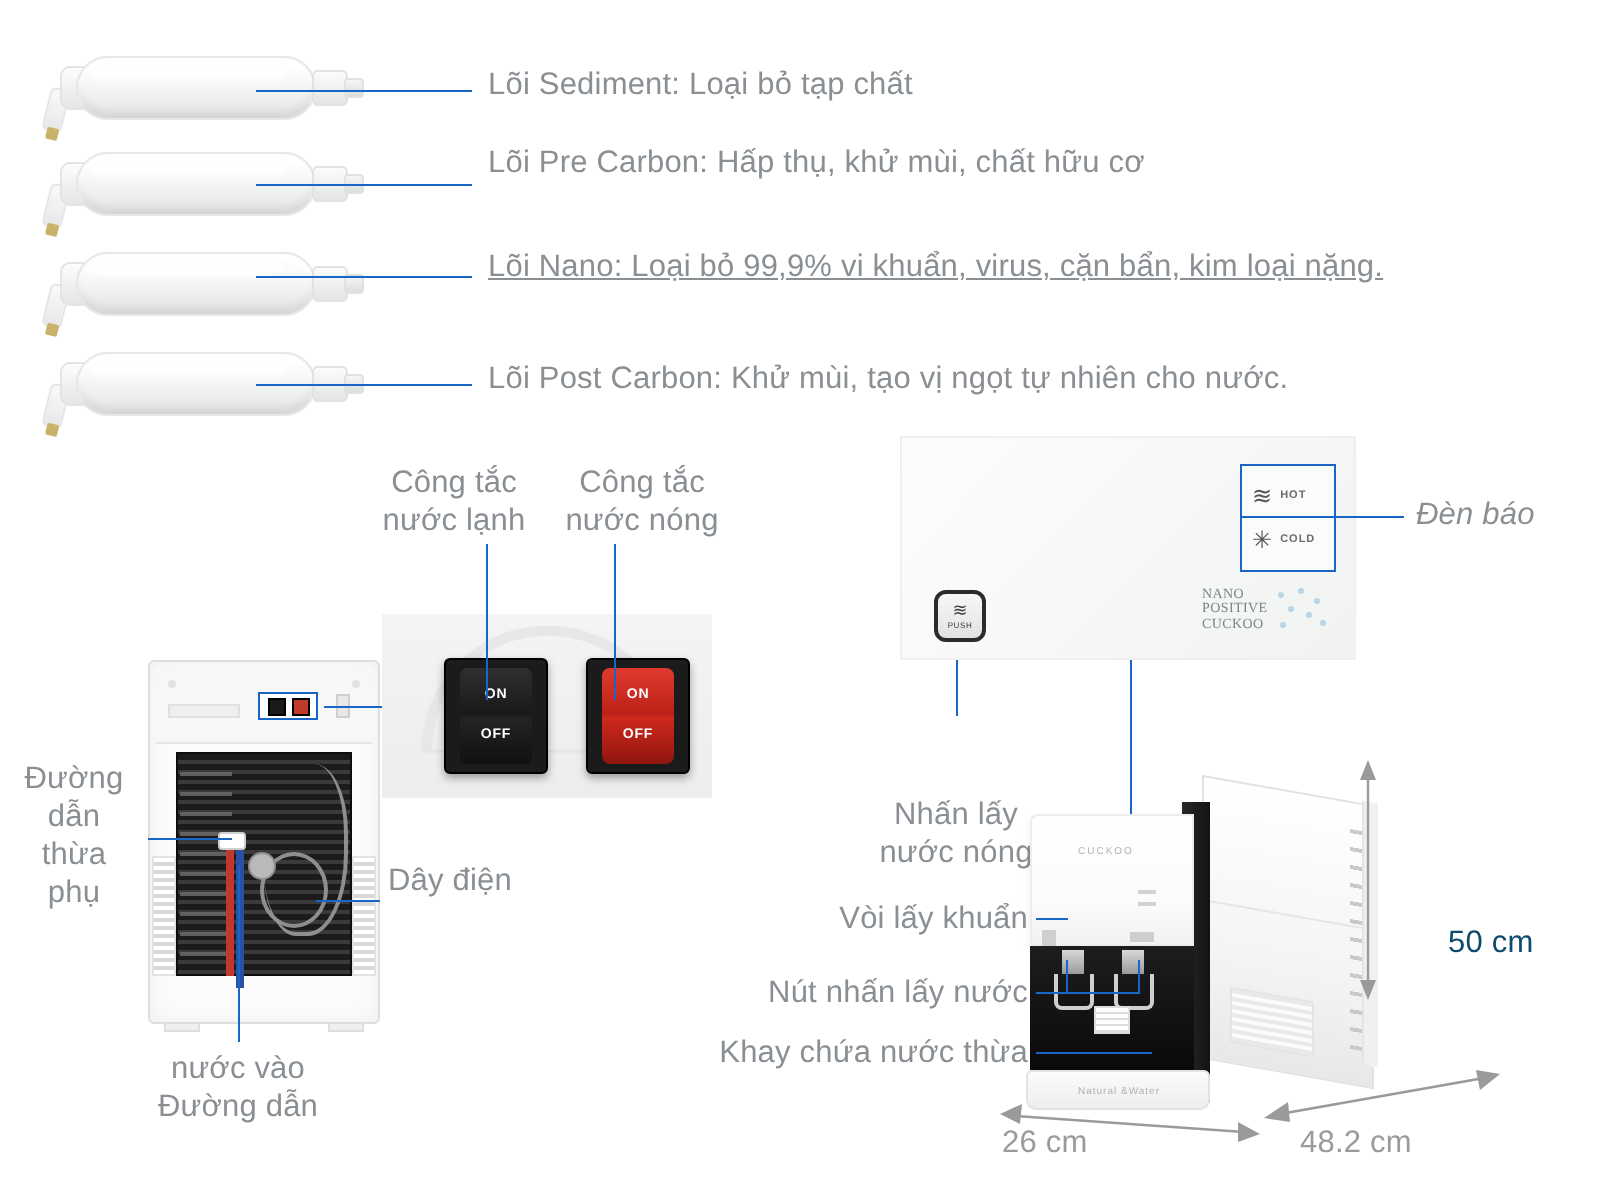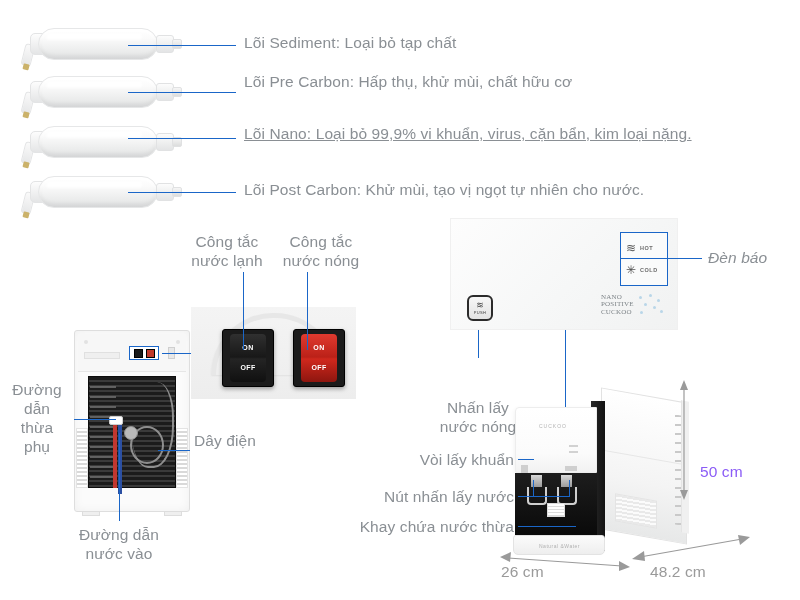--- a/index.html
+++ b/index.html
@@ -389,22 +389,22 @@
     <div>thừa</div>
     <div>phụ</div>
   </div>
   <div class="leader h" style="left:74px; top:419px; width:42px;"></div>
 
   <div class="lbl" style="left:194px; top:431px;">Dây điện</div>
   <div class="leader h" style="left:158px; top:450px; width:32px;"></div>
 
   <div class="leader v" style="left:119px; top:433px; height:88px;"></div>
   <div class="lbl c" style="left:44px; top:525px; width:150px;">
+    <div>nước vào</div>
     <div>Đường dẫn</div>
-    <div>nước vào</div>
   </div>
 
   <div id="frontpanel">
     <div id="indbox">
       <div class="indrow">
         <span class="gl">≋</span>
         <span class="tx">HOT</span>
       </div>
       <div class="indrow">
         <span class="gl">✳</span>
@@ -478,21 +478,21 @@
   <div class="leader v" style="left:533px; top:480px; height:17px;"></div>
 
   <div class="lbl r" style="left:312px; top:517px; width:202px;">Khay chứa nước thừa</div>
   <div class="leader h" style="left:518px; top:526px; width:58px;"></div>
 
   <svg width="40" height="120" style="position:absolute; left:672px; top:380px;">
     <line x1="12" y1="8" x2="12" y2="112" stroke="#9a9a9a" stroke-width="1.2"></line>
     <polygon points="12,0 8,10 16,10" fill="#9a9a9a"></polygon>
     <polygon points="12,120 8,110 16,110" fill="#9a9a9a"></polygon>
   </svg>
-  <div class="lbl" style="left:700px; top:462px; color:#8b5cf6;">50 cm</div>
+  <div class="lbl" style="left:724px; top:462px; color:#0c4a6e;">50 cm</div>
 
   <svg width="130" height="24" style="position:absolute; left:500px; top:548px;">
     <line x1="8" y1="10" x2="122" y2="18" stroke="#9a9a9a" stroke-width="1.2"></line>
     <polygon points="0,9 11,4 10,14" fill="#9a9a9a"></polygon>
     <polygon points="130,19 119,13 119,23" fill="#9a9a9a"></polygon>
   </svg>
   <div class="lbl" style="left:501px; top:562px; color:#9a9a9a;">26 cm</div>
 
   <svg width="120" height="30" style="position:absolute; left:632px; top:533px;">
     <line x1="8" y1="24" x2="110" y2="6" stroke="#9a9a9a" stroke-width="1.2"></line>

